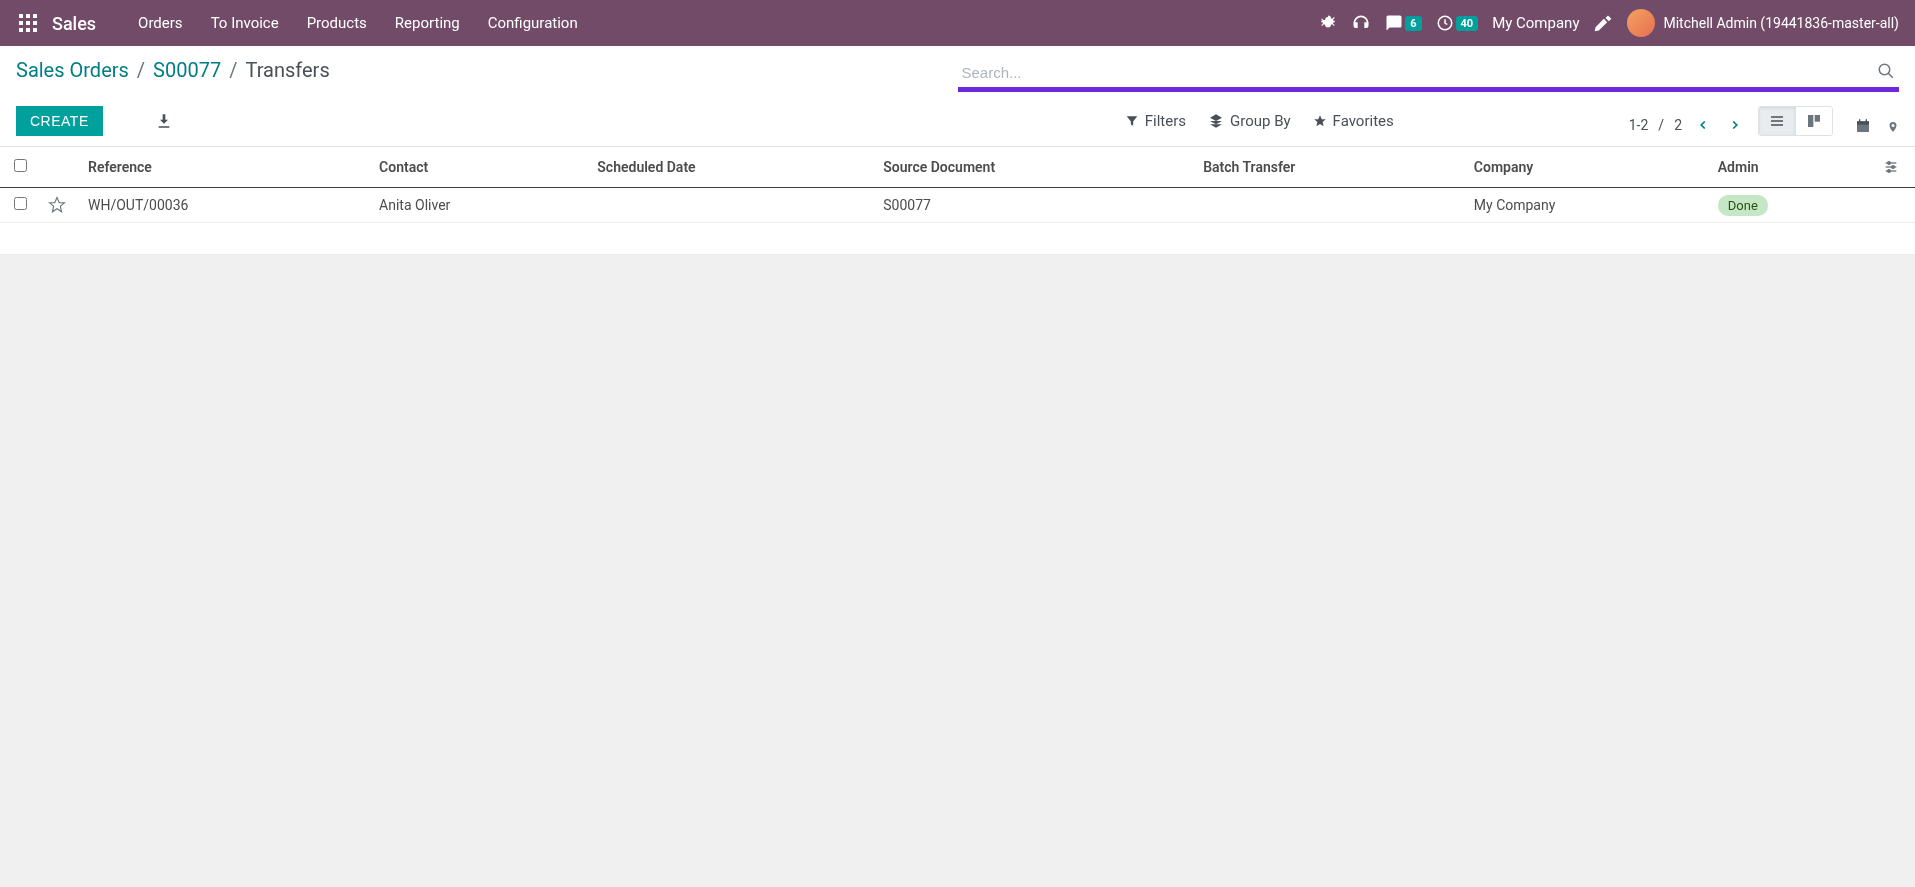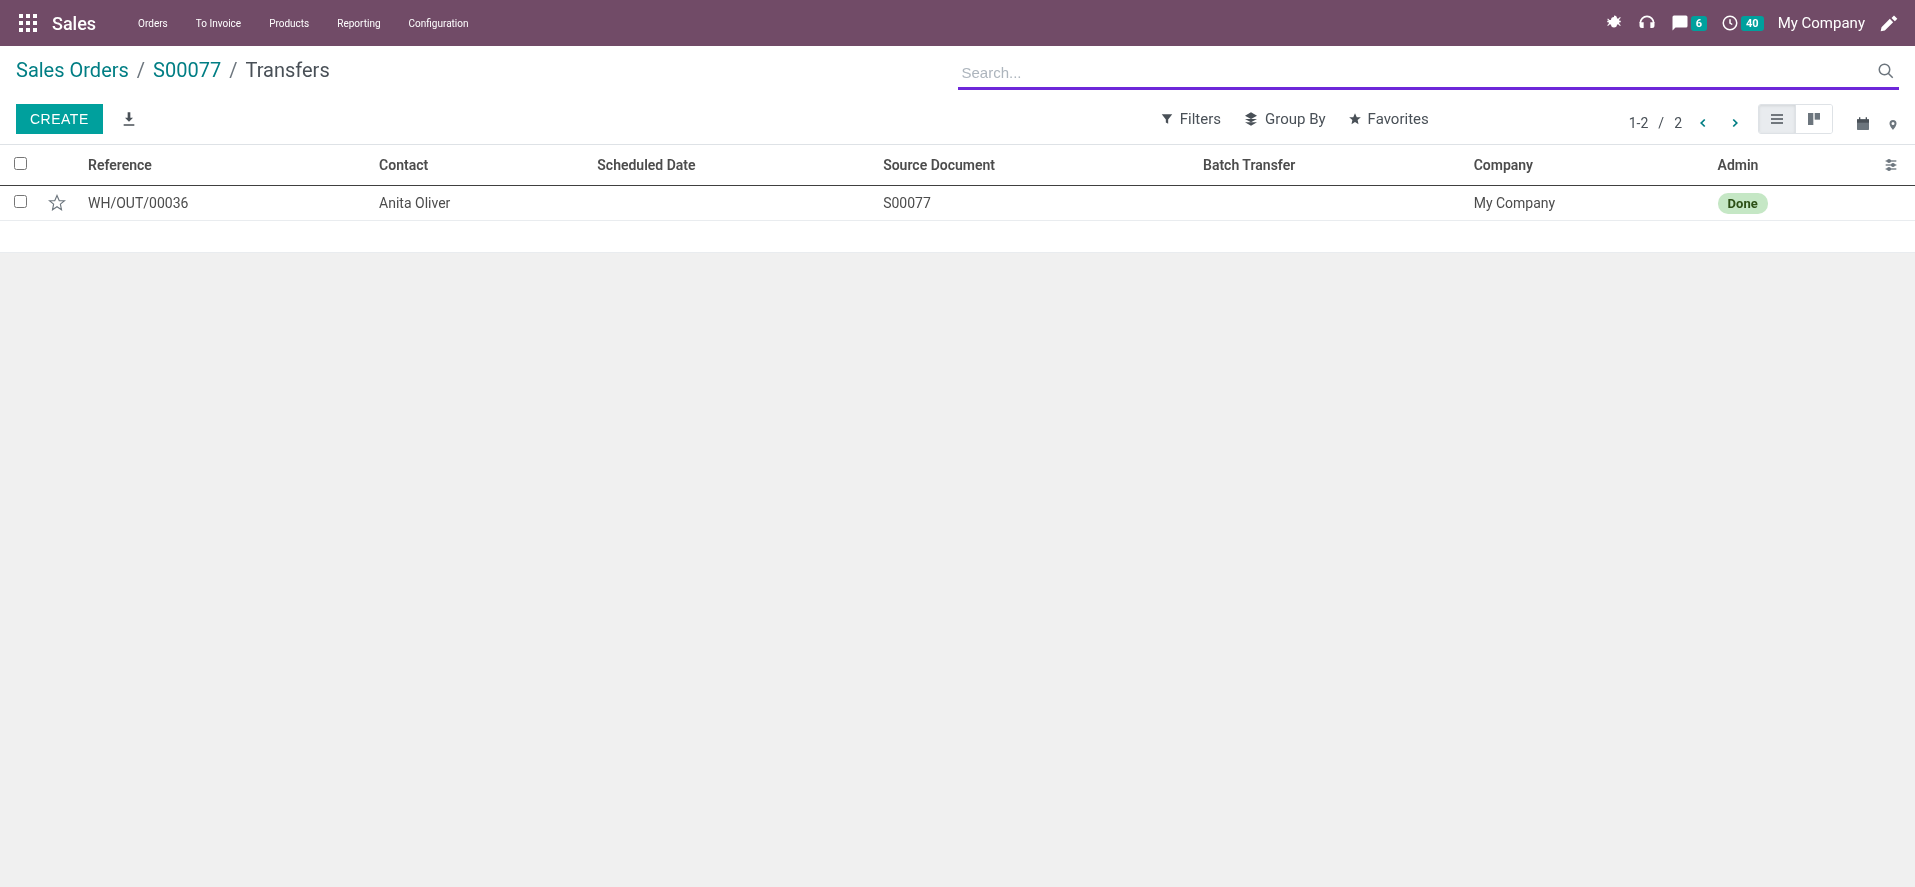--- a/index.html
+++ b/index.html
@@ -3,41 +3,41 @@
 <meta charset="utf-8">
 <style>
   * { box-sizing: border-box; margin: 0; padding: 0; }
   body { font-family: -apple-system, BlinkMacSystemFont, "Segoe UI", Roboto, "Helvetica Neue", Arial, sans-serif; font-size: 14px; color: #212529; background: #f0f0f0; }
   
   
   .navbar { background: #714B67; height: 46px; display: flex; align-items: center; padding: 0 16px; color: #fff; text-align: center; }
   .navbar-left { display: flex; align-items: center; gap: 0; }
   .apps-icon { width: 24px; height: 24px; display: flex; align-items: center; justify-content: center; margin-right: 12px; cursor: pointer; }
   .brand { font-size: 18px; font-weight: 500; margin-right: 28px; }
-  .nav-link { color: #fff; padding: 0 14px; font-size: 10px; cursor: pointer; height: 46px; display: flex; align-items: center; }
+  .nav-link { color: #fff; padding: 0 14px; font-size: 15px; cursor: pointer; height: 46px; display: flex; align-items: center; }
   .navbar-right { margin-left: auto; display: flex; align-items: center; gap: 14px; }
   .nav-icon { cursor: pointer; display: flex; align-items: center; position: relative; }
   .badge { background: #00A09D; color: #fff; font-size: 11px; font-weight: bold; padding: 1px 5px; border-radius: 3px; margin-left: 2px; }
   .company-name { font-size: 15px; }
   .avatar { width: 28px; height: 28px; border-radius: 50%; background: linear-gradient(135deg,#f4a261,#e76f51); display: inline-block; }
   .user-info { display: flex; align-items: center; gap: 8px; cursor: pointer; }
   
   
   .control-panel { background: #fff; padding: 12px 16px 0 16px; border-bottom: 1px solid #dee2e6; }
   .cp-top { display: flex; align-items: flex-start; justify-content: space-between; }
   .breadcrumb { display: flex; align-items: center; font-size: 20px; gap: 8px; flex-wrap: wrap; }
   .breadcrumb a { color: #017e84; text-decoration: none; cursor: pointer; }
   .breadcrumb .sep { color: #6c757d; }
   .breadcrumb .current { color: #495057; }
   .search-wrap { margin-left: auto; width: 50%; position: relative; }
-  .search-input { width: 100%; border: none; border-bottom: 3px solid #6d28d9; padding: 6px 30px 6px 4px; font-size: 15px; outline: none; }
+  .search-input { width: 100%; border: none; border-bottom: 5px solid #6d28d9; padding: 6px 30px 6px 4px; font-size: 15px; outline: none; }
   .search-input::placeholder { color: #adb5bd; }
   .search-icon-btn { position: absolute; right: 4px; top: 4px; cursor: pointer; color: #6c757d; }
   
-  .cp-bottom { display: flex; align-items: center; margin-top: 14px; padding-bottom: 10px; }
+  .cp-bottom { display: flex; align-items: center; margin-top: 14px; padding-bottom: 10px; gap: 35px; }
   .btn-create { background: #00A09D; color: #fff; border: none; padding: 7px 14px; font-size: 14px; font-weight: 500; cursor: pointer; letter-spacing: 0.5px; }
   .download-icon { margin-left: 18px; cursor: pointer; color: #495057; }
   
   .search-options { margin-left: auto; display: flex; align-items: flex-start; gap: 22px; margin-right: 200px; }
   .search-opt { display: flex; align-items: center; gap: 6px; cursor: pointer; color: #495057; font-size: 15px; }
   
   .pager-views { display: flex; align-items: flex-end; gap: 12px; }
   .pager { display: flex; align-items: center; gap: 10px; color: #495057; }
   .pager-arrow { cursor: pointer; color: #017e84; padding: 4px; }
   .view-switcher { display: flex; border: 1px solid #dee2e6; border-radius: 3px; overflow: hidden; }
@@ -47,21 +47,21 @@
   .extra-view-icons { display: flex; gap: 16px; color: #6c757d; margin-left: 10px; }
   .extra-view-icons span { cursor: pointer; }
   
   
   .table-wrap { background: #fff; }
   table { width: 100%; border-collapse: collapse; }
   thead th { text-align: left; padding: 12px 8px; font-weight: 600; font-size: 14px; color: #4c4c4c; border-bottom: 1px solid #404040; background: #fff; }
   tbody td { padding: 8px 8px; border-bottom: 1px solid #e9ecef; font-size: 14px; color: #4c4c4c; background: #fff; }
   .checkbox-cell { width: 40px; text-align: center; }
   .star-cell { width: 40px; text-align: center; color: #6c757d; cursor: pointer; }
-  .status-badge { background: #c5e7c5; color: #2d5016; padding: 3px 10px; border-radius: 10px; font-size: 13px; font-weight: 700; }
+  .status-badge { background: #c5e7c5; color: #2d5016; padding: 3px 10px; border-radius: 10px; font-size: 13px; font-weight: 400; }
   .settings-col { width: 40px; text-align: center; color: #6c757d; cursor: pointer; }
   input[type="checkbox"] { cursor: pointer; }
   
   .below-table { height: 32px; background: #fff; border-bottom: 1px solid #e9ecef; }
   
   svg { display: block; }
 </style>
 </head>
 <body>
 
@@ -110,20 +110,24 @@
           <circle cx="12" cy="12" r="9"></circle>
           <path d="M12 7v5l3 2"></path>
         </svg>
       <span class="badge">40</span>
     </div>
     <div class="company-name">My Company</div>
     <div class="nav-icon">
       <svg width="20" height="20" viewBox="0 0 24 24" fill="#fff">
           <path d="M22 7l-3 3-4-4 3-3zM2 22l5-1 10-10-4-4L3 17z"></path>
         </svg>
+    </div>
+    <div class="user-info">
+      <span class="avatar"></span>
+      <span>Mitchell Admin (19441836-master-all)</span>
     </div>
   </div>
 </div>
 
 <div class="control-panel">
   <div class="cp-top">
     <div class="breadcrumb">
       <a>Sales Orders</a>
       <span class="sep">/</span>
       <a>S00077</a>

